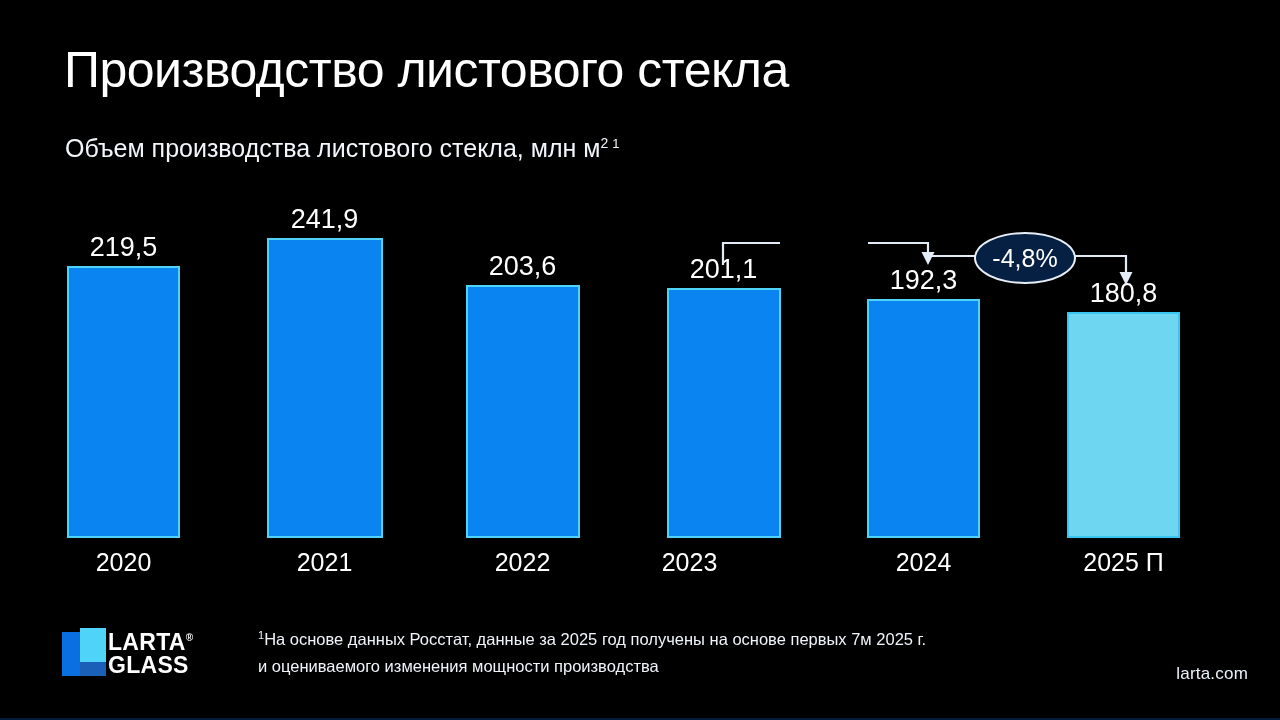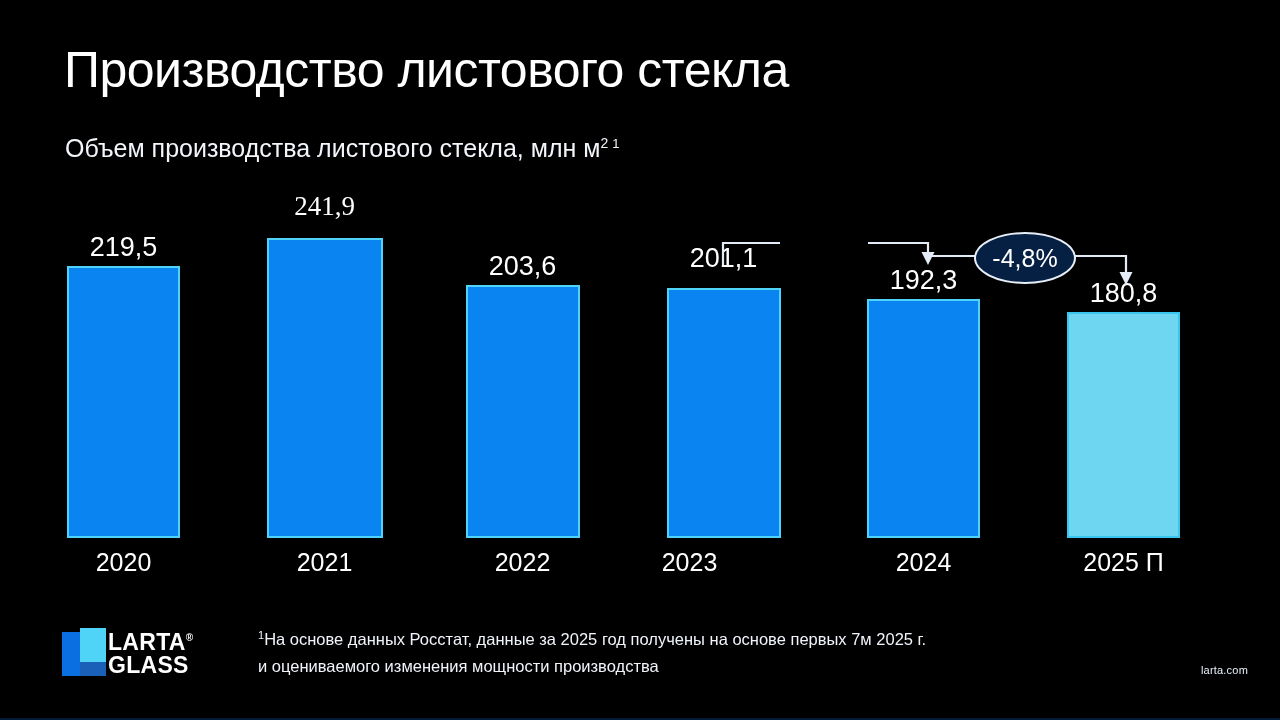--- a/index.html
+++ b/index.html
@@ -165,21 +165,21 @@
   }
   #footnote .fn-sup {
     font-size: 11px;
     vertical-align: super;
     line-height: 0;
   }
   #site {
     position: absolute;
     right: 32px;
     top: 664px;
-    font-size: 11px;
+    font-size: 17px;
     color: #eaf1fb;
     letter-spacing: 0.2px;
   }
 </style>
 </head>
 <body>
 
 <div id="slide">
 
   <div id="title">Производство листового стекла</div>
@@ -189,23 +189,23 @@
   <div id="plot">
 
     <div class="bar" style="left:67px; top:266px; width:113px; height:272px;"></div>
     <div class="bar" style="left:267px; top:238px; width:116px; height:300px;"></div>
     <div class="bar" style="left:466px; top:285px; width:114px; height:253px;"></div>
     <div class="bar" style="left:667px; top:288px; width:114px; height:250px;"></div>
     <div class="bar" style="left:867px; top:299px; width:113px; height:239px;"></div>
     <div class="bar forecast" style="left:1067px; top:312px; width:113px; height:226px;"></div>
 
     <div class="bar-value" style="left:62px; top:232px; width:123px;">219,5</div>
-    <div class="bar-value" style="left:263px; top:191px; width:123px;font-family:Liberation Serif, serif;">241,9</div>
+    <div class="bar-value" style="left:263px; top:204px; width:123px;">241,9</div>
     <div class="bar-value" style="left:461px; top:251px; width:123px;">203,6</div>
-    <div class="bar-value" style="left:662px; top:243px; width:123px;">201,1</div>
+    <div class="bar-value" style="left:662px; top:254px; width:123px;">201,1</div>
     <div class="bar-value" style="left:862px; top:265px; width:123px;">192,3</div>
     <div class="bar-value" style="left:1062px; top:278px; width:123px;">180,8</div>
 
     <div class="cat-label" style="left:62px; top:548px; width:123px;">2020</div>
     <div class="cat-label" style="left:263px; top:548px; width:123px;">2021</div>
     <div class="cat-label" style="left:461px; top:548px; width:123px;">2022</div>
     <div class="cat-label" style="left:628px; top:548px; width:123px;">2023</div>
     <div class="cat-label" style="left:862px; top:548px; width:123px;">2024</div>
     <div class="cat-label" style="left:1062px; top:548px; width:123px;">2025 П</div>
 

